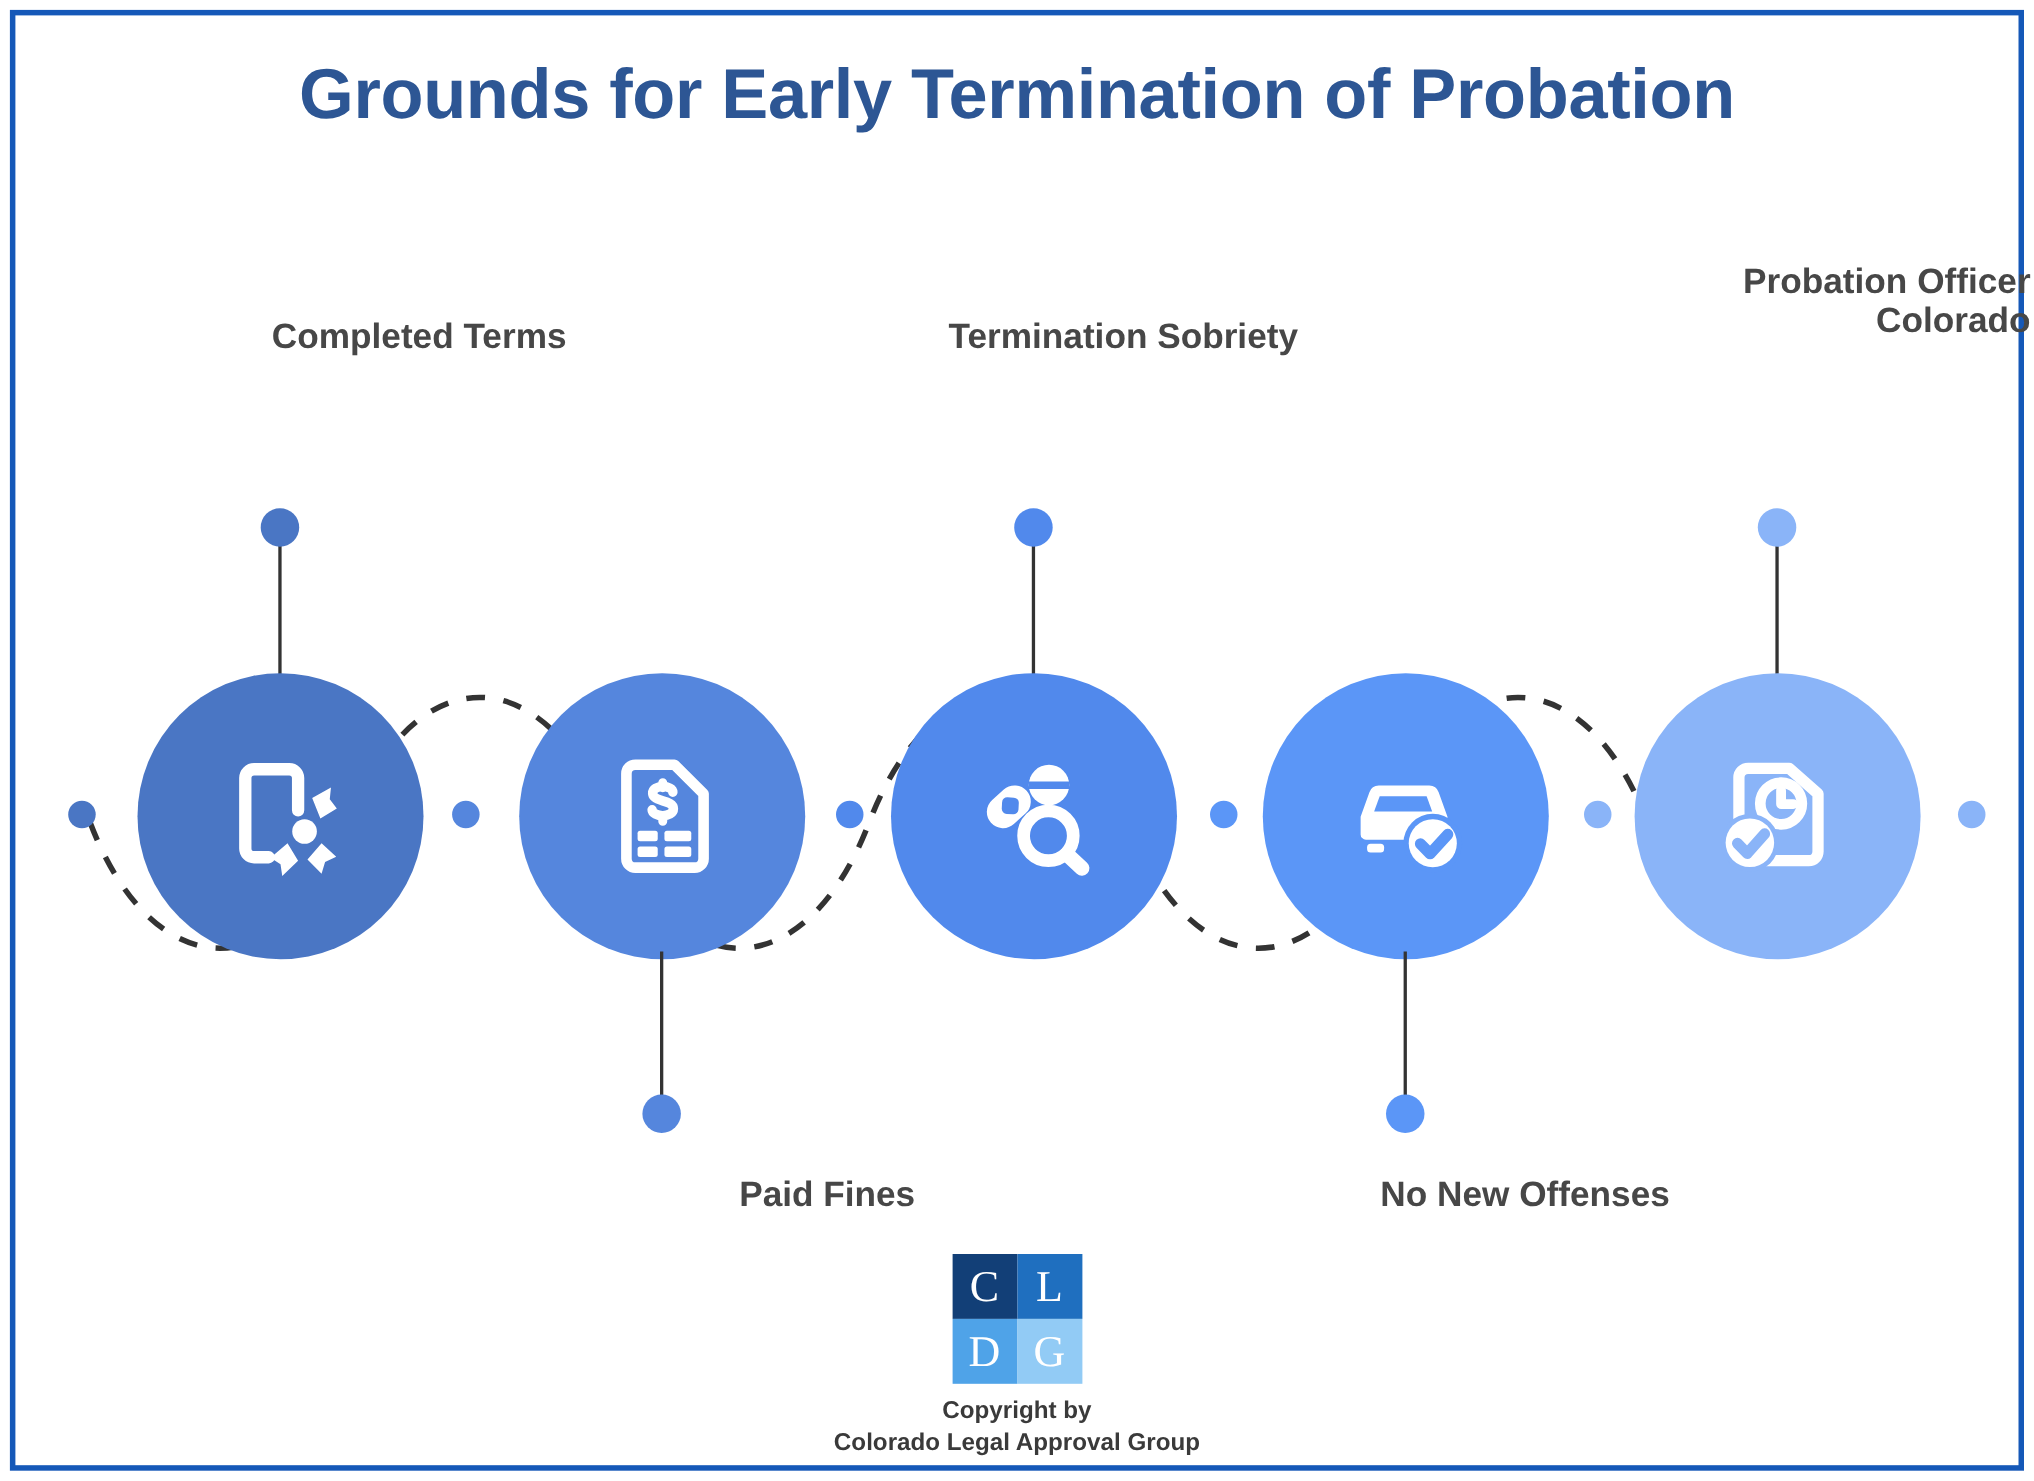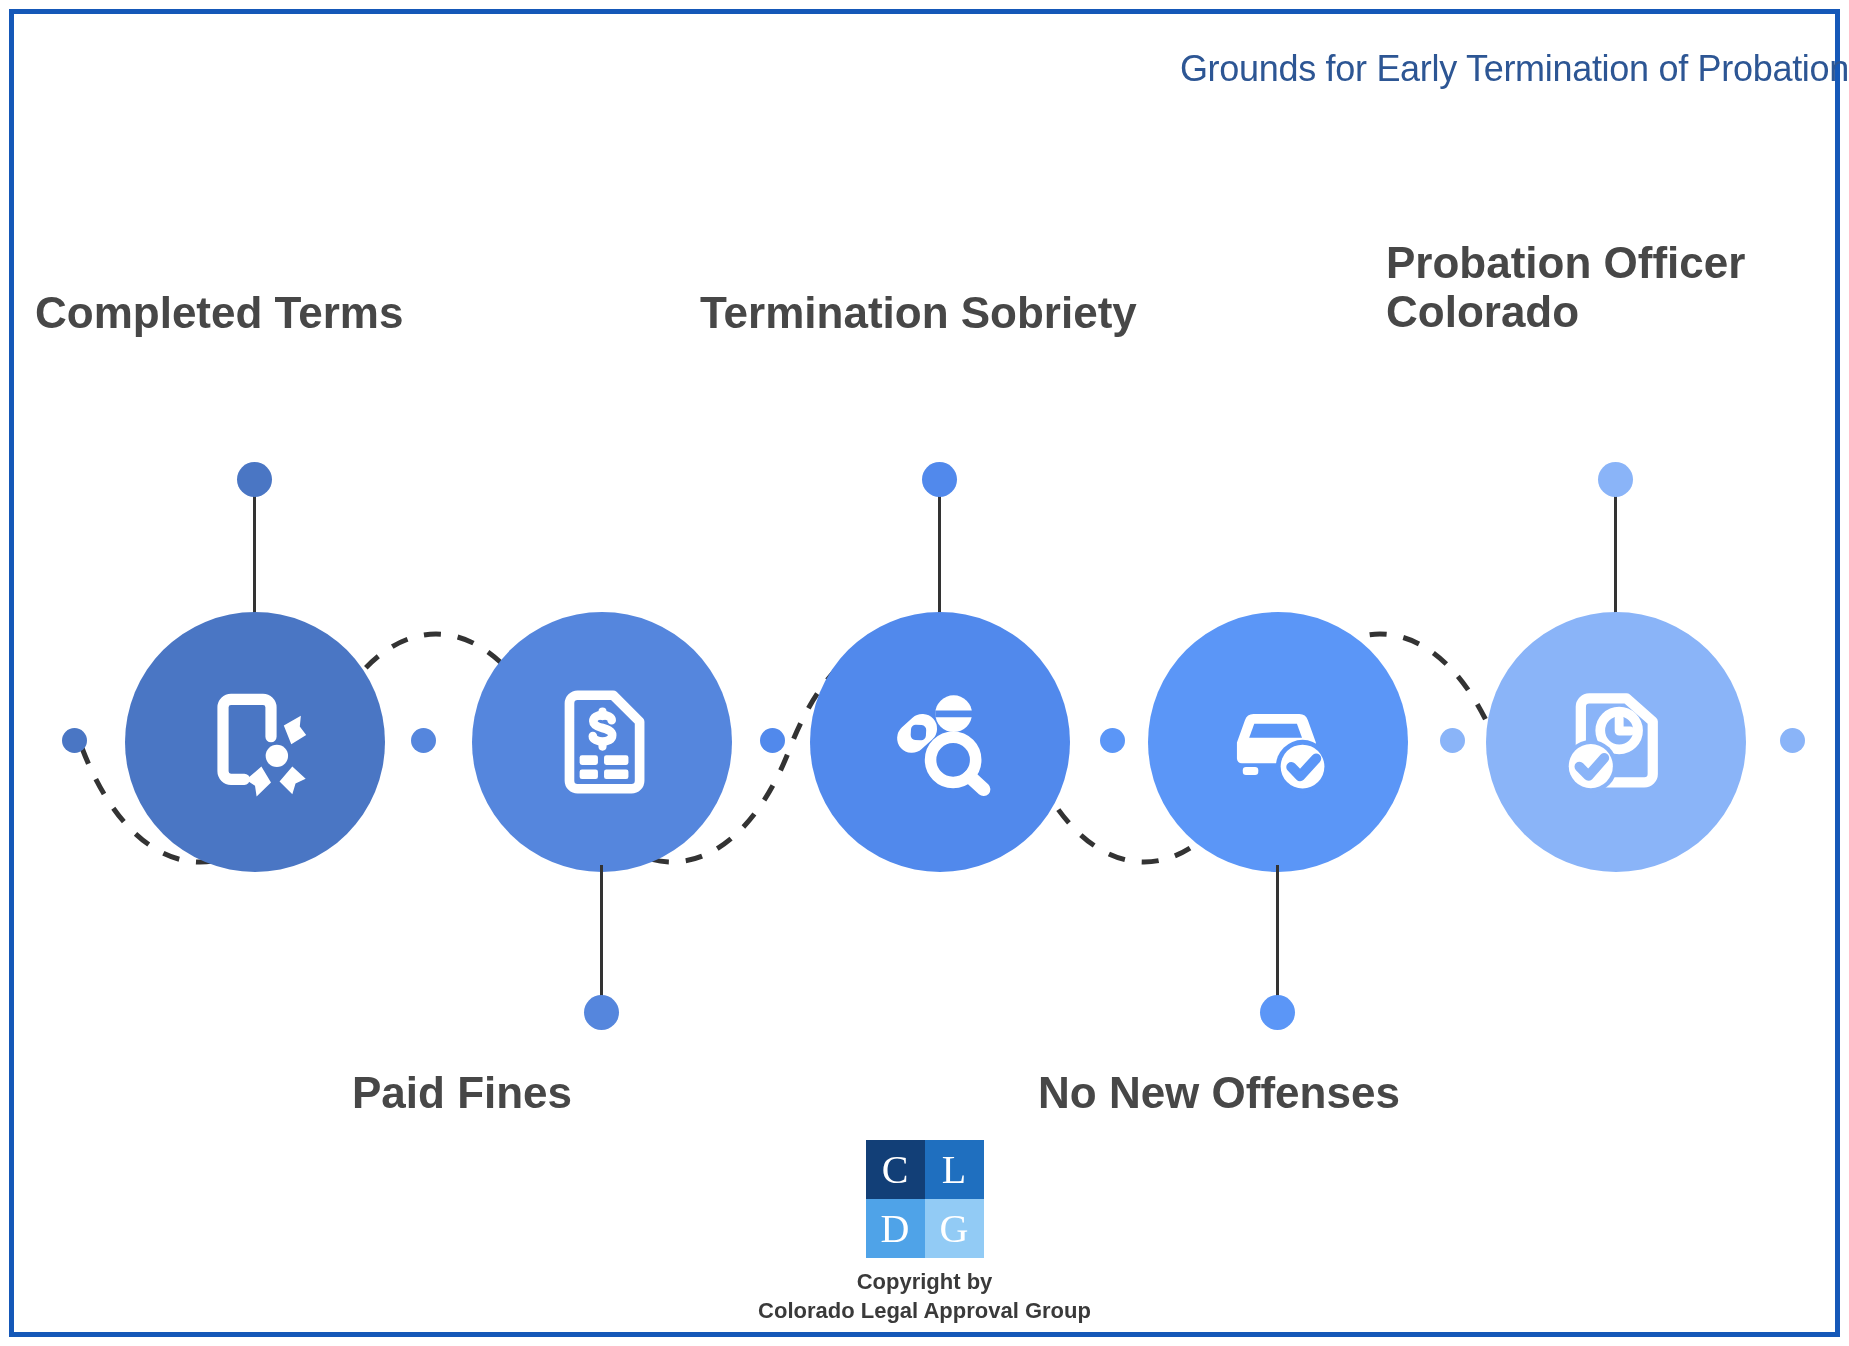--- a/index.html
+++ b/index.html
@@ -26,23 +26,23 @@
     height: 1328px;
     border: 5px solid #1558b8;
     box-sizing: border-box;
     pointer-events: none;
   }
   .title {
     position: absolute;
     left: 0;
     top: 48px;
     width: 1849px;
-    text-align: right;
-    font-size: 36px;
-    font-weight: normal;
+    text-align: center;
+    font-size: 64px;
+    font-weight: bold;
     color: #2d5694;
     letter-spacing: -0.3px;
   }
 
   
   .stage {
     position: absolute;
     left: 0;
     top: 0;
     width: 1849px;
@@ -73,25 +73,25 @@
     background: #333333;
   }
   .marker-dot {
     position: absolute;
     border-radius: 50%;
   }
 
   
   .node-label {
     position: absolute;
-    font-size: 44px;
+    font-size: 32px;
     font-weight: bold;
     color: #474747;
     line-height: 1.12;
-    text-align: left;
+    text-align: right;
   }
 
   
   .footer {
     position: absolute;
     left: 0;
     top: 1140px;
     width: 1849px;
     text-align: center;
   }

